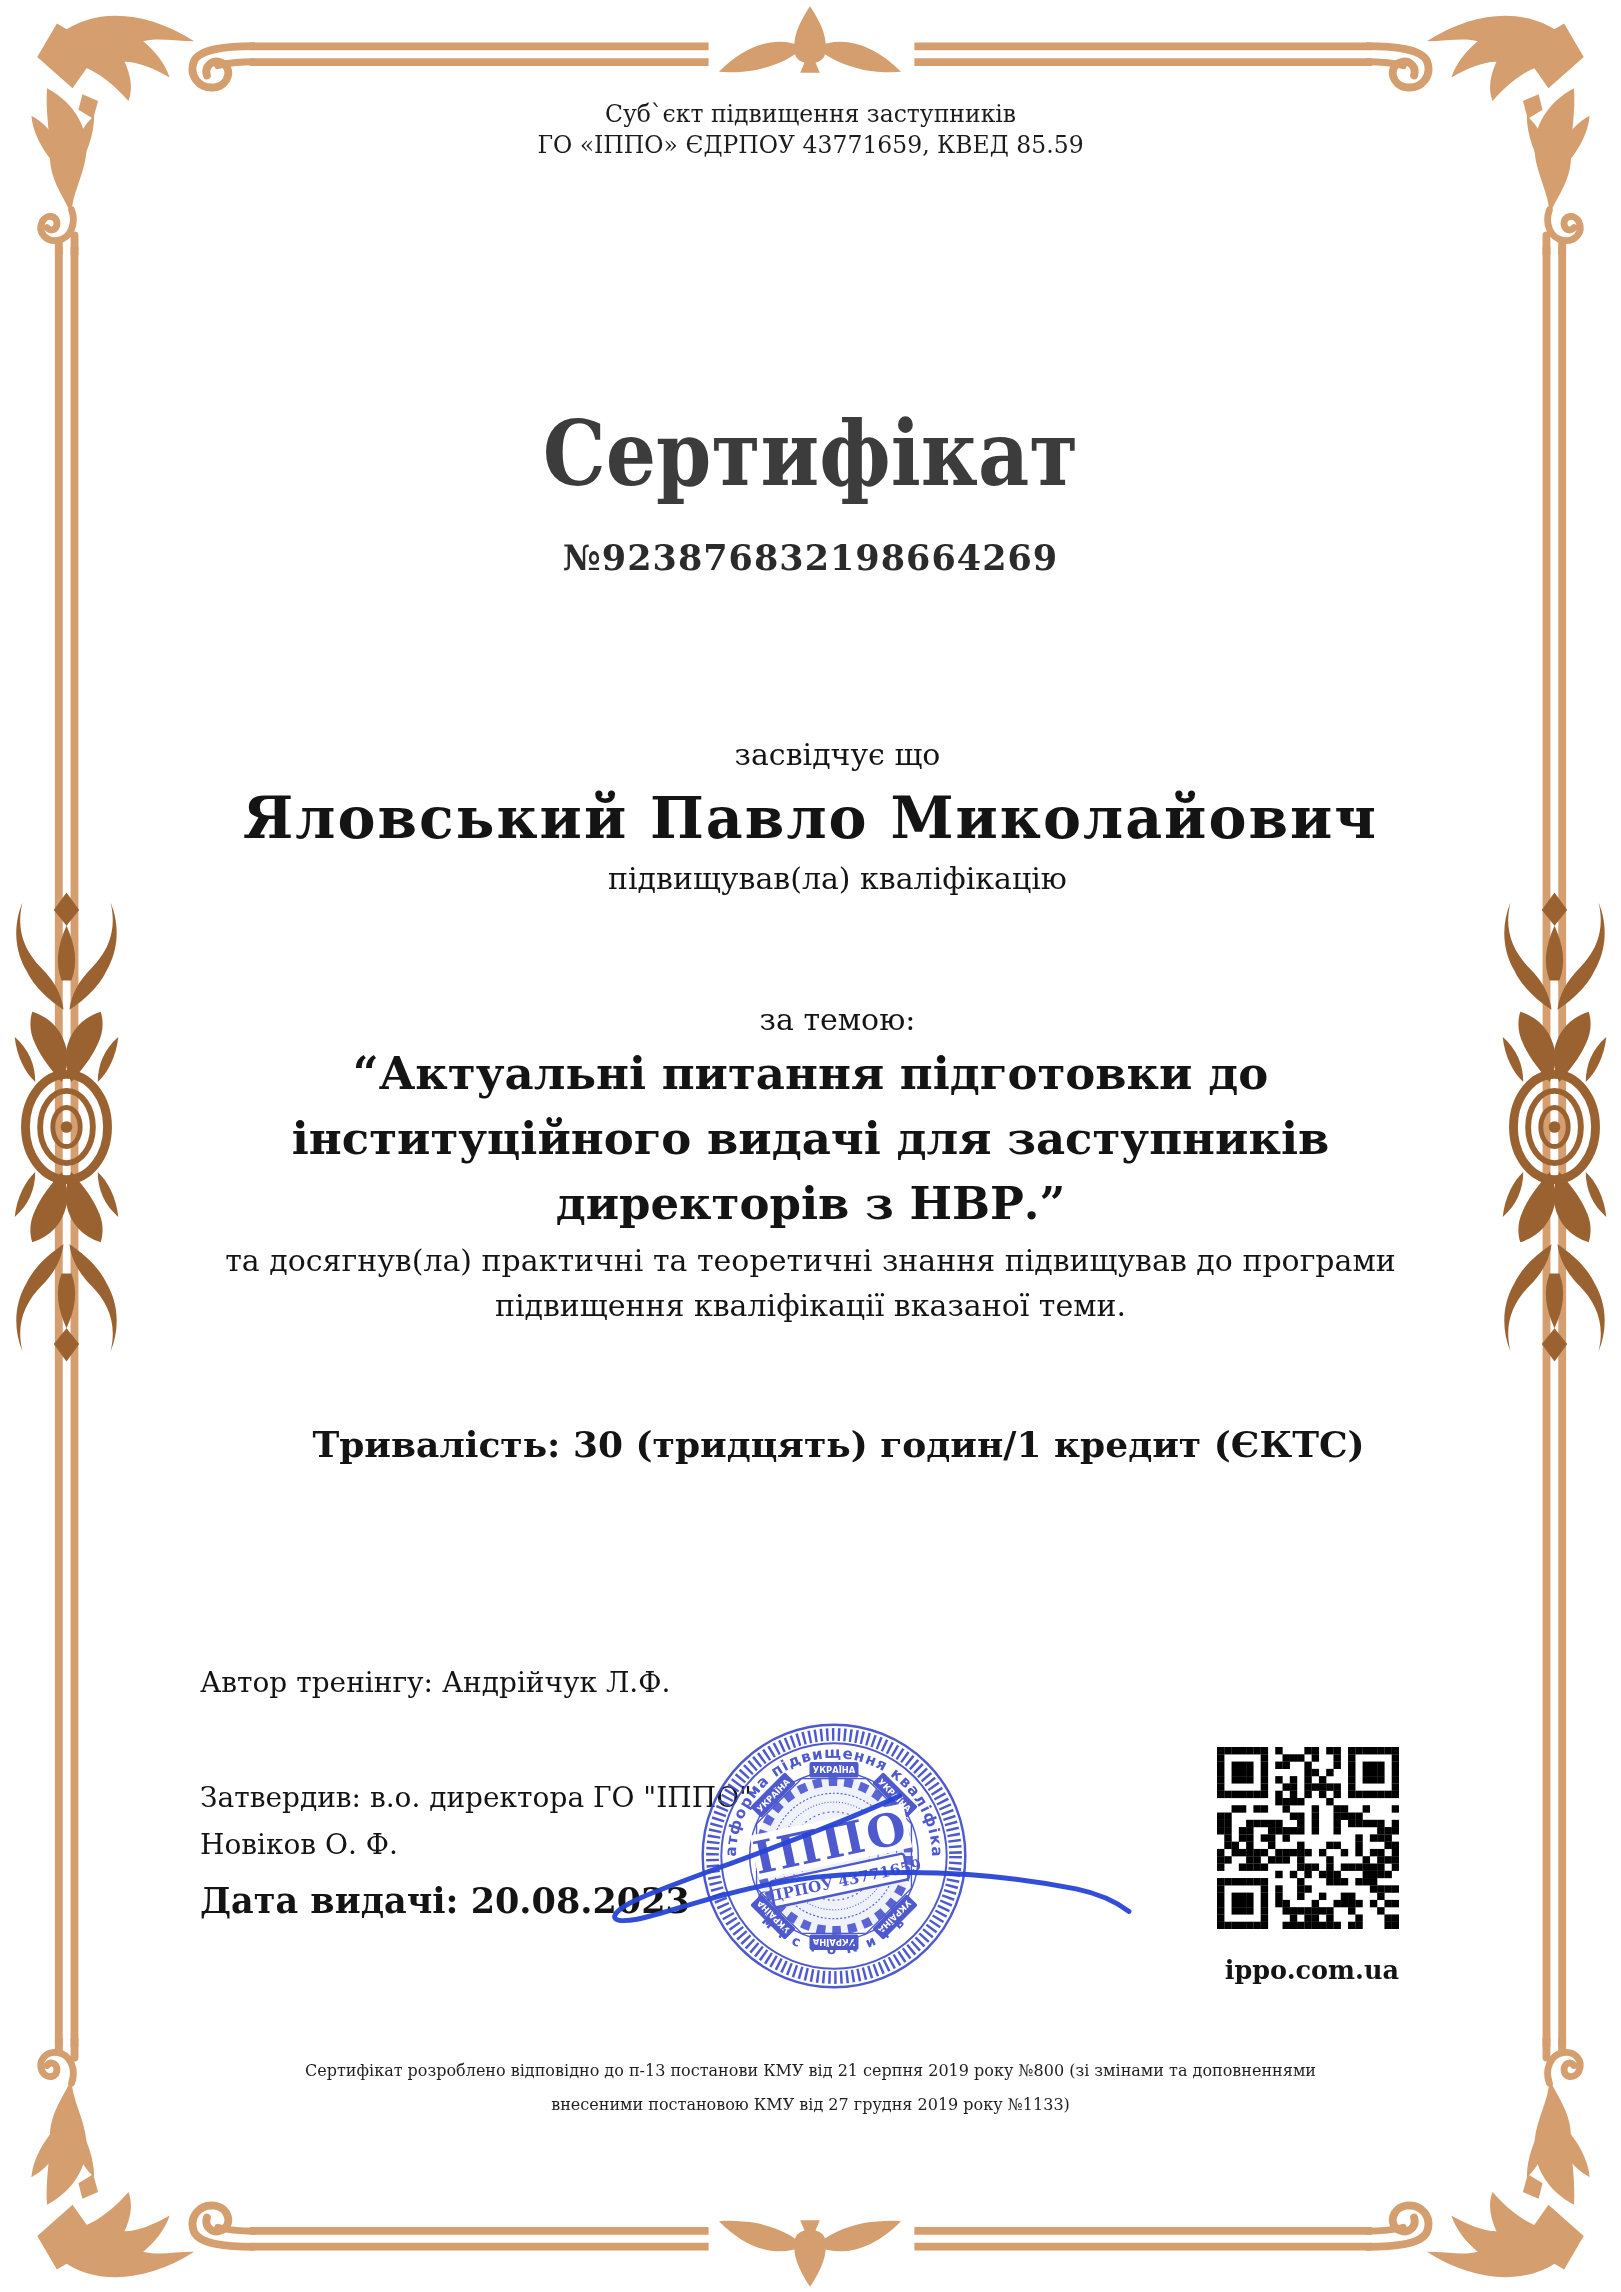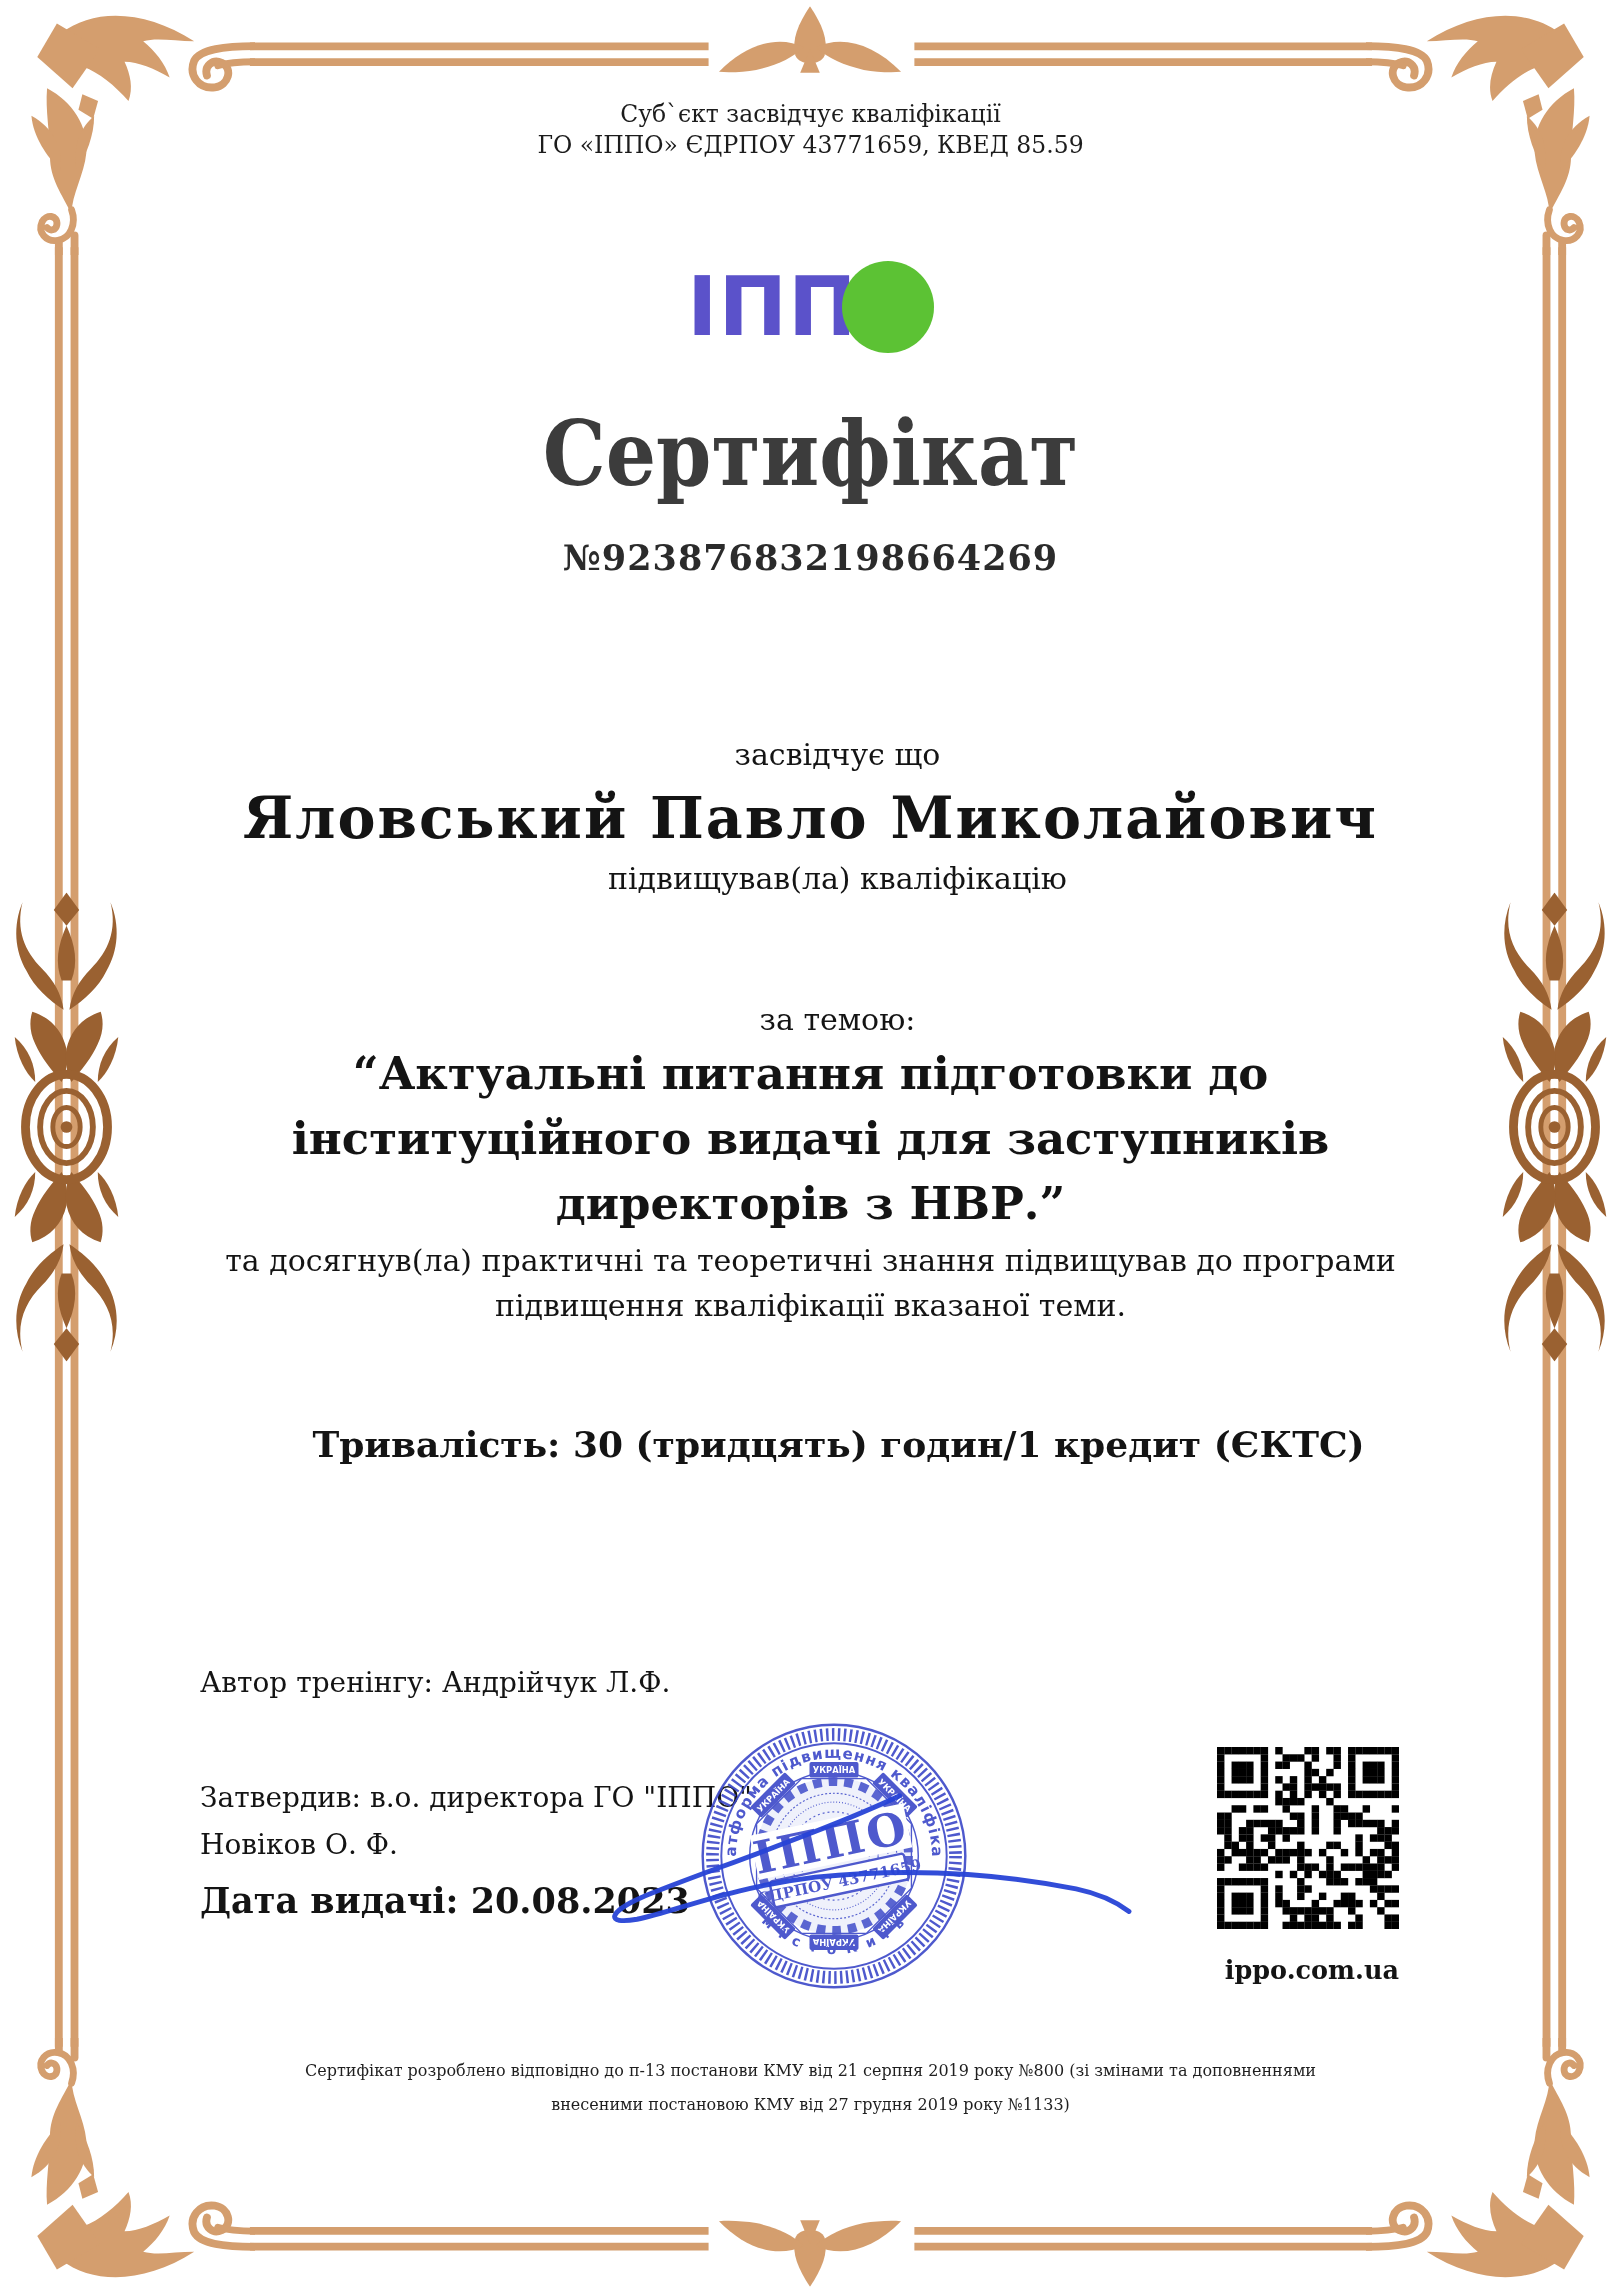--- a/index.html
+++ b/index.html
@@ -119,28 +119,24 @@
       <use href="#midorn"></use>
     </svg>
   <svg class="abs orn" width="127" height="470" style="left:2.9px;top:892px" viewBox="0 0 130 480">
       <use href="#sideorn"></use>
     </svg>
   <svg class="abs orn" width="127" height="470" style="left:1491px;top:892px;transform:scaleX(-1)" viewBox="0 0 130 480">
       <use href="#sideorn"></use>
     </svg>
 
   <div class="abs centered issuer" style="top:99px">
-    <div>Суб`єкт засвідчує кваліфікації</div>
+    <div>Суб`єкт підвищення заступників</div>
     <div>ГО «ІППО» ЄДРПОУ 43771659, КВЕД 85.59</div>
   </div>
 
-  <div class="abs centered logo-row" style="top:261px">
-    <span class="logo-text" style="color:#5b52ca">ІПП</span>
-    <span class="logo-circle" style="background:#5cc234"></span>
-  </div>
 
   <div class="abs centered title" style="top:400px">Сертифікат</div>
   <div class="abs centered cert-no" style="top:537px">№923876832198664269</div>
 
   <div class="abs centered line31" style="top:737px">засвідчує що</div>
   <div class="abs centered name" style="top:784px">Яловський Павло Миколайович</div>
   <div class="abs centered line31" style="top:861px">підвищував(ла) кваліфікацію</div>
 
   <div class="abs centered line31" style="top:1002px">за темою:</div>
   <div class="abs centered theme" style="top:1041px">

